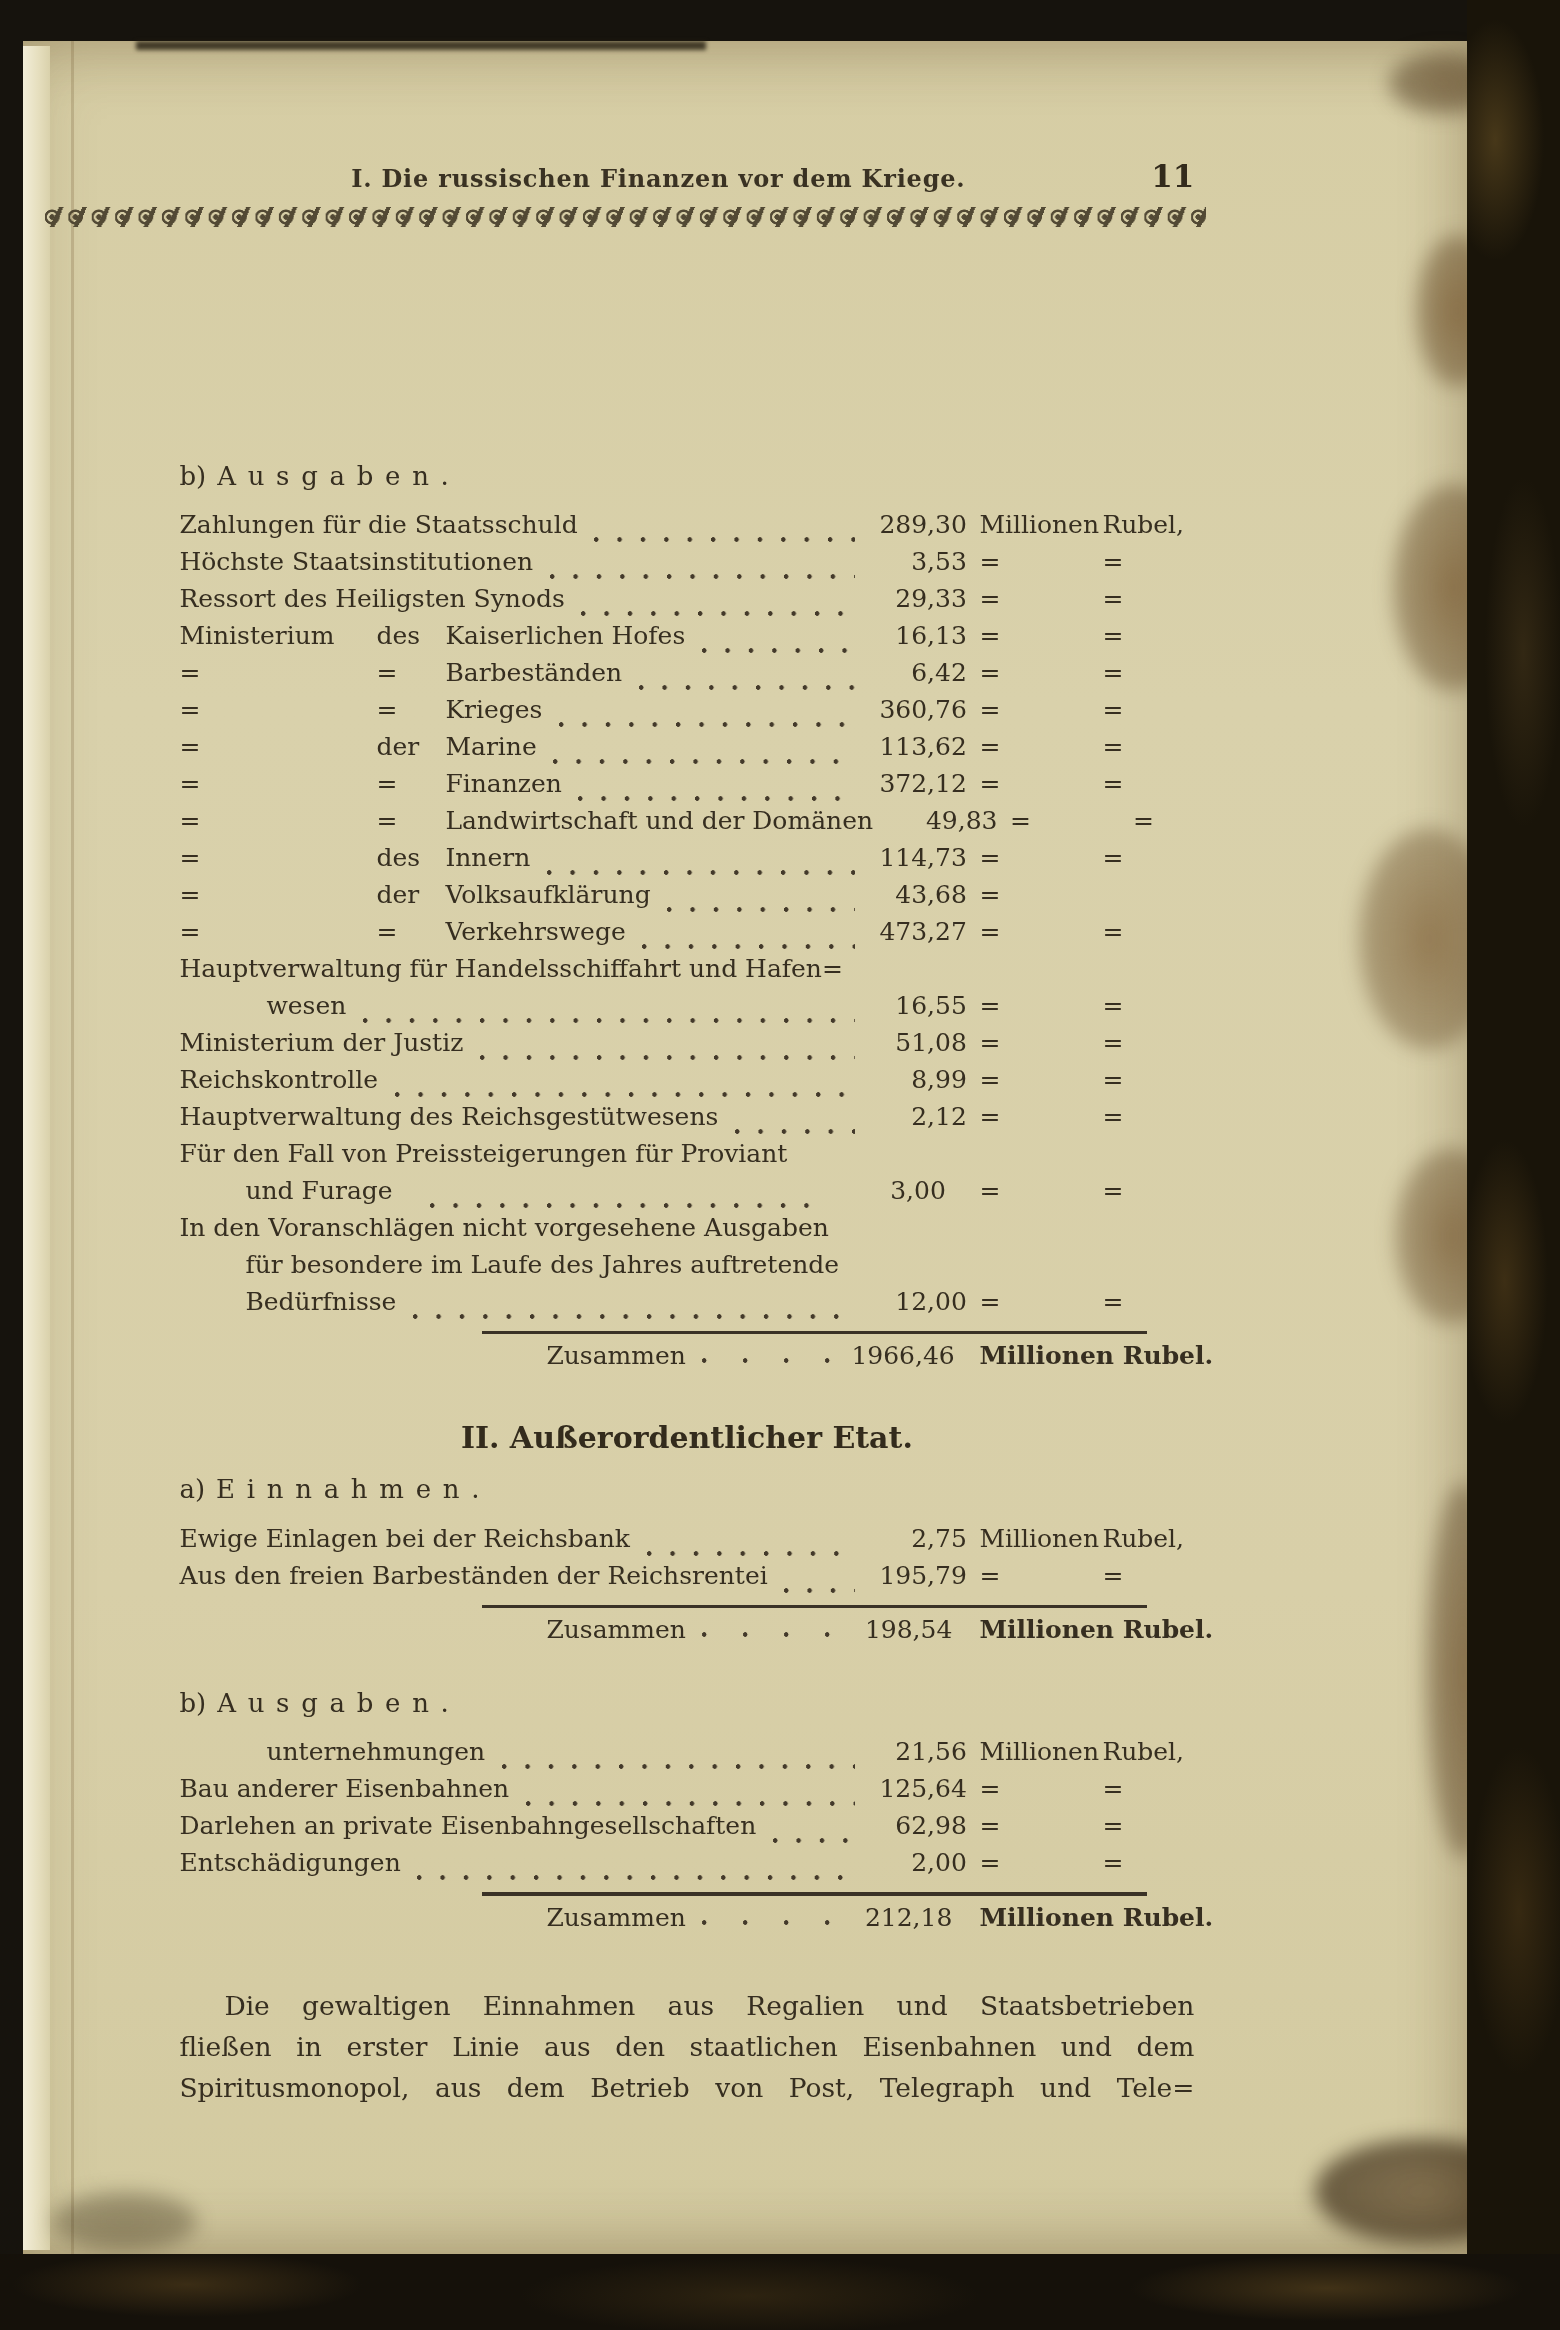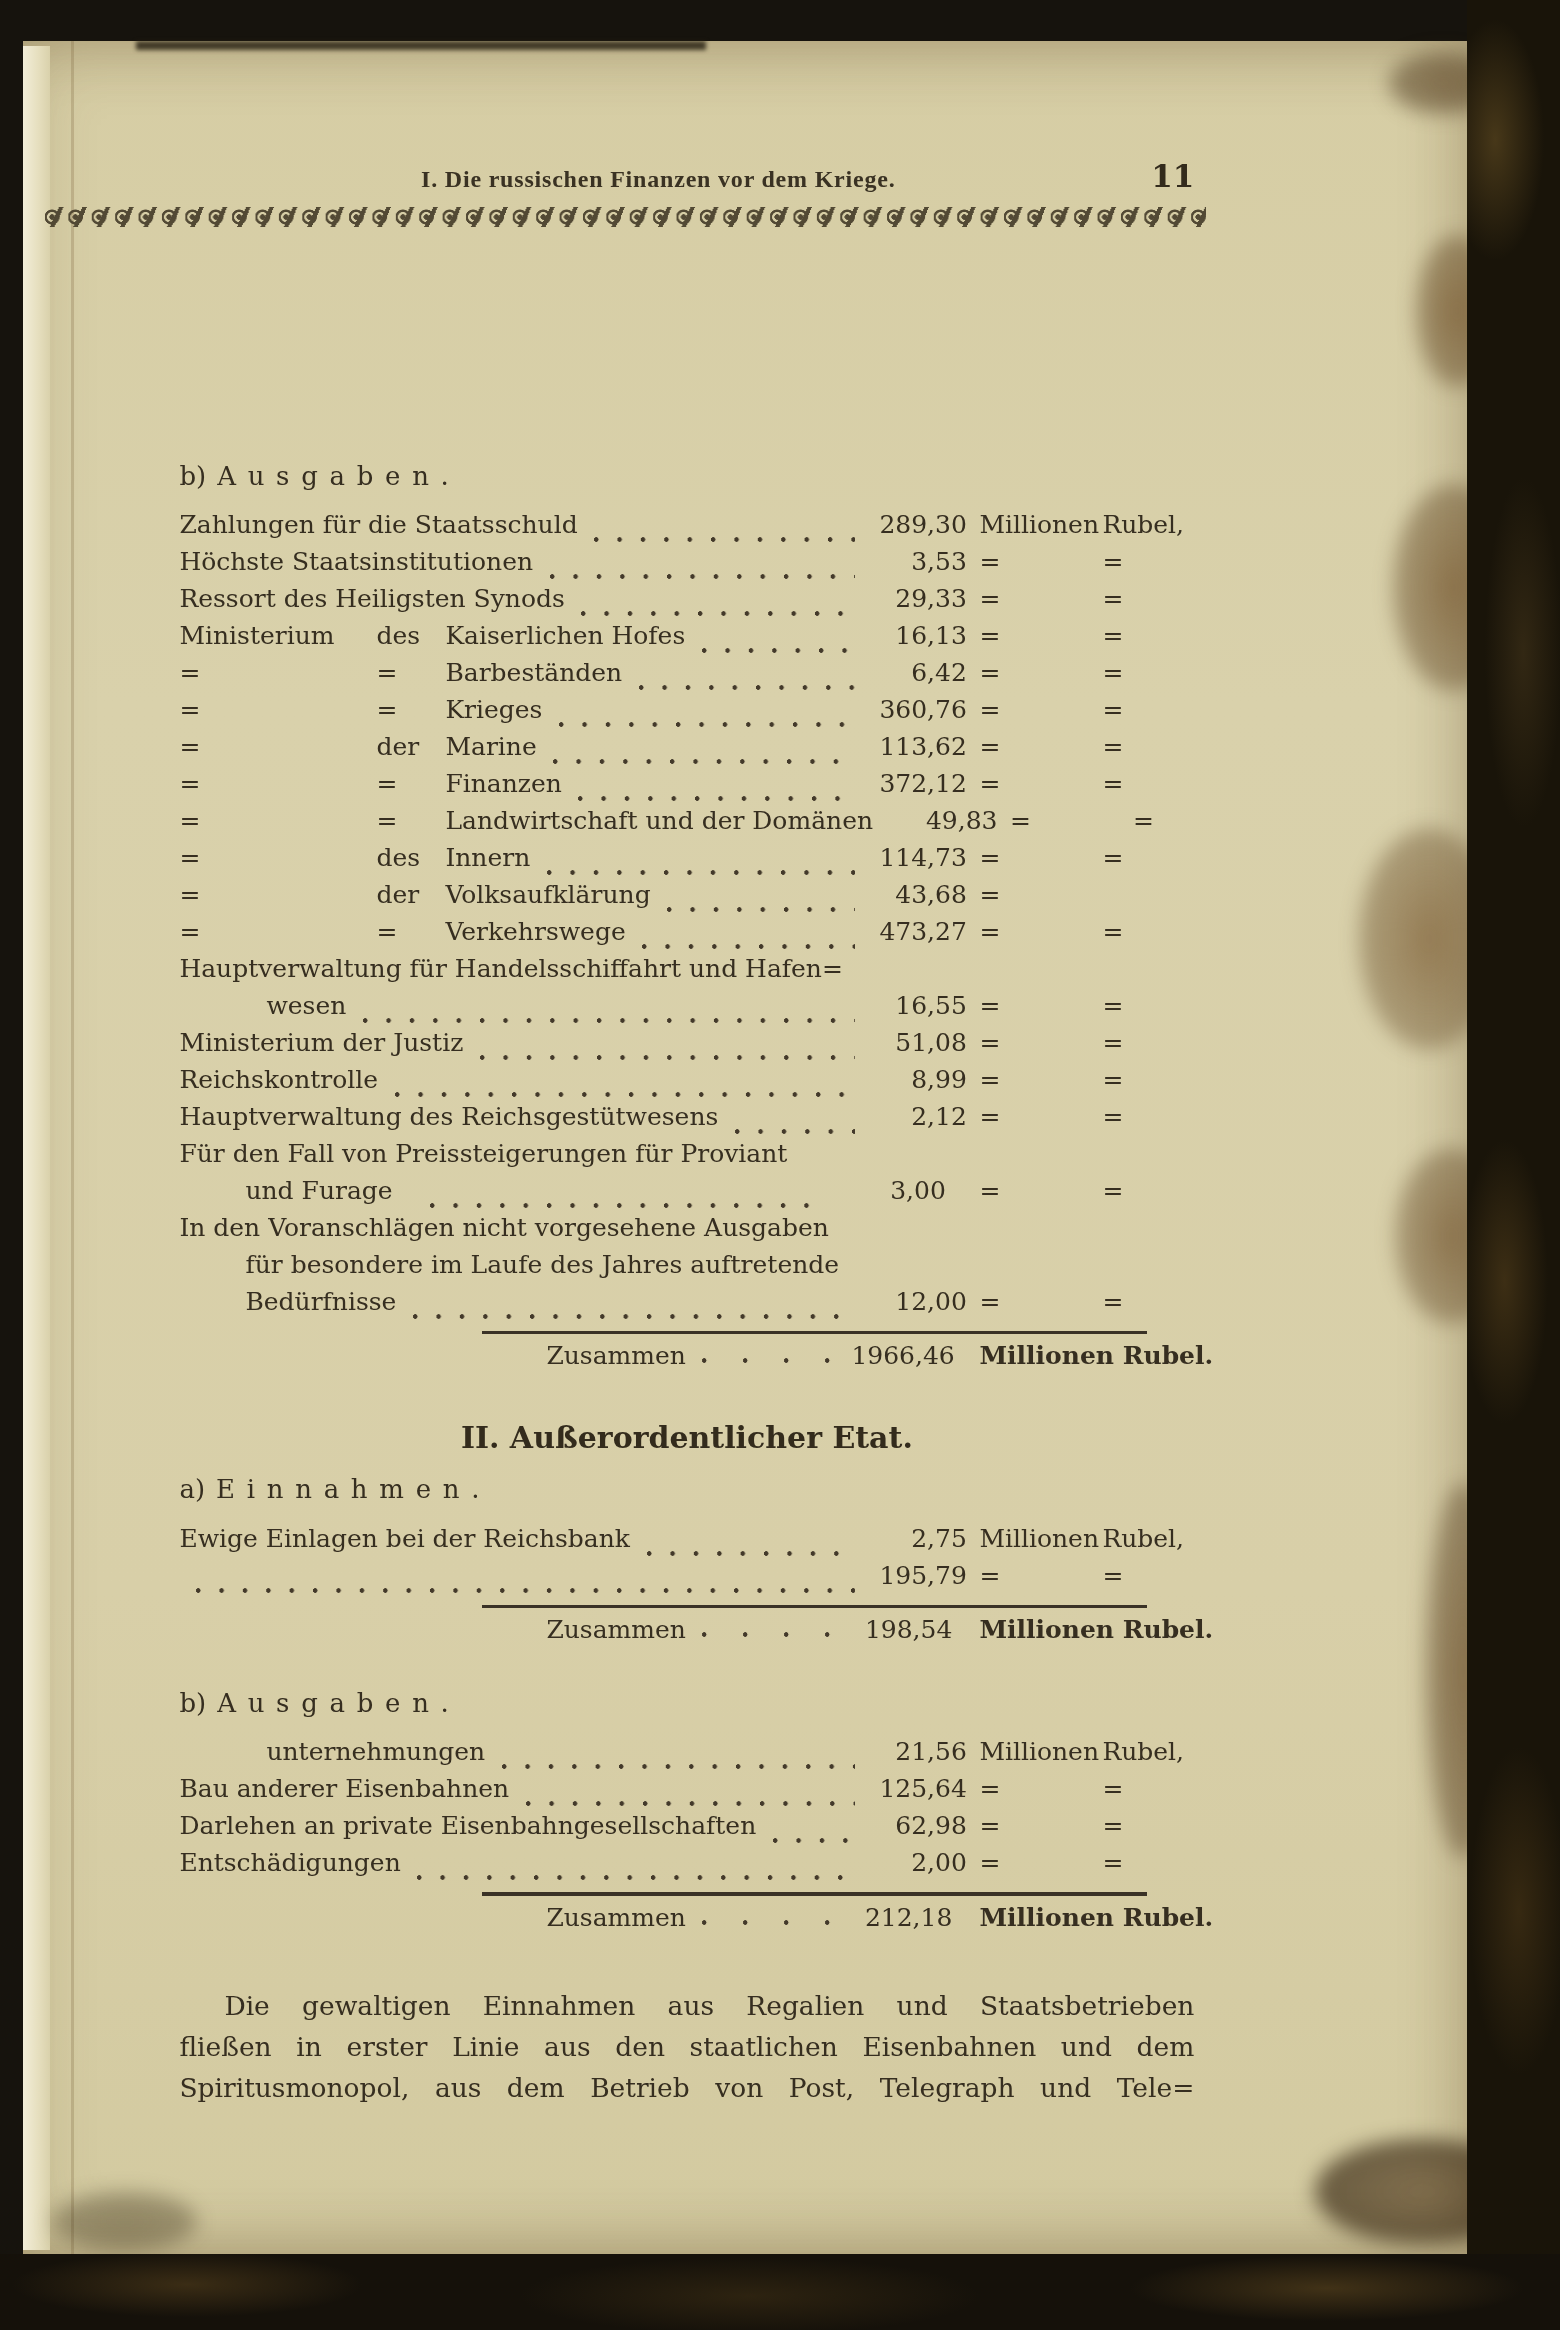--- a/index.html
+++ b/index.html
@@ -51,21 +51,21 @@
       radial-gradient(ellipse 250px 47px at 12% 40%, rgba(96,72,32,.5), transparent 70%),
       radial-gradient(ellipse 328px 55px at 48% 55%, rgba(74,56,24,.45), transparent 70%),
       radial-gradient(ellipse 281px 47px at 85% 45%, rgba(108,82,36,.5), transparent 70%);
   }
   
   .content{
     position:absolute;left:156px;top:117px;width:1015px;
     color:#362e20;font-size:25px;
   }
   .page-header{display:flex;align-items:baseline;}
-  .header-title{flex:1;text-align:center;font-weight:bold;font-size:24px;letter-spacing:0.8px;color:#3a3223;font-family:Liberation Serif, serif;}
+  .header-title{flex:1;text-align:center;font-weight:bold;font-size:24px;letter-spacing:0.8px;color:#3a3223;}
   .page-number{font-weight:bold;font-size:31px;margin-left:14px;color:#332b1c;}
   .ornament{
     margin:12.5px -11.7px 0 -134px;height:20px;
     background-image:
       radial-gradient(circle at 7px 10px, #473e2b 2.5px, transparent 3px),
       radial-gradient(circle at 7px 10px, transparent 4.7px, #473e2b 5.3px, #473e2b 7.2px, transparent 7.8px),
       linear-gradient(115deg, transparent 43%, #473e2b 43%, #473e2b 57%, transparent 57%);
     background-size:23.4px 20px;background-repeat:repeat-x;
     opacity:.92;
   }
@@ -339,20 +339,21 @@
         <div class="row">
           <span class="t">Ewige Einlagen bei der Reichsbank</span>
           <span class="dots"></span>
           <span class="amount">2,75</span>
           <span class="units">
             <span class="u1">Millionen</span>
             <span class="u2">Rubel,</span>
           </span>
         </div>
         <div class="row">
+          <span class="t">Aus den freien Barbeständen der Reichsrentei</span>
           <span class="dots"></span>
           <span class="amount">195,79</span>
           <span class="units">
             <span class="u1">=</span>
             <span class="u2">=</span>
           </span>
         </div>
       </div>
     <div class="sum-rule"></div>
     <div class="total-row">

